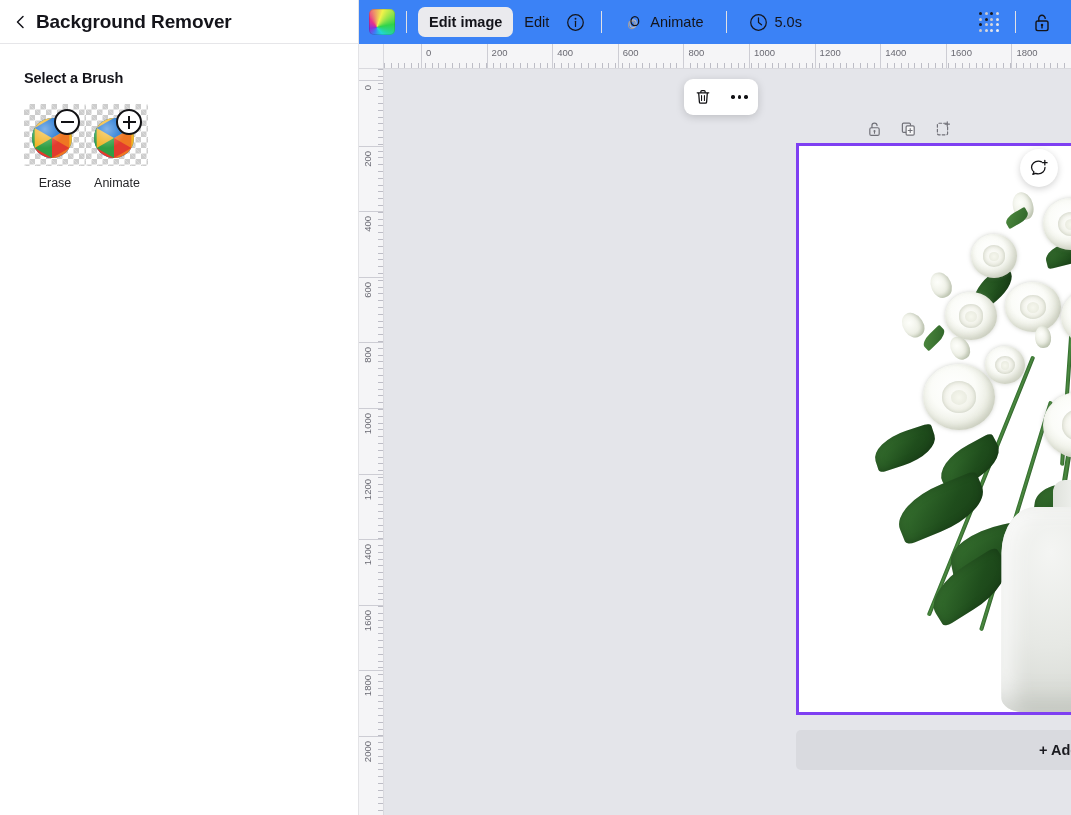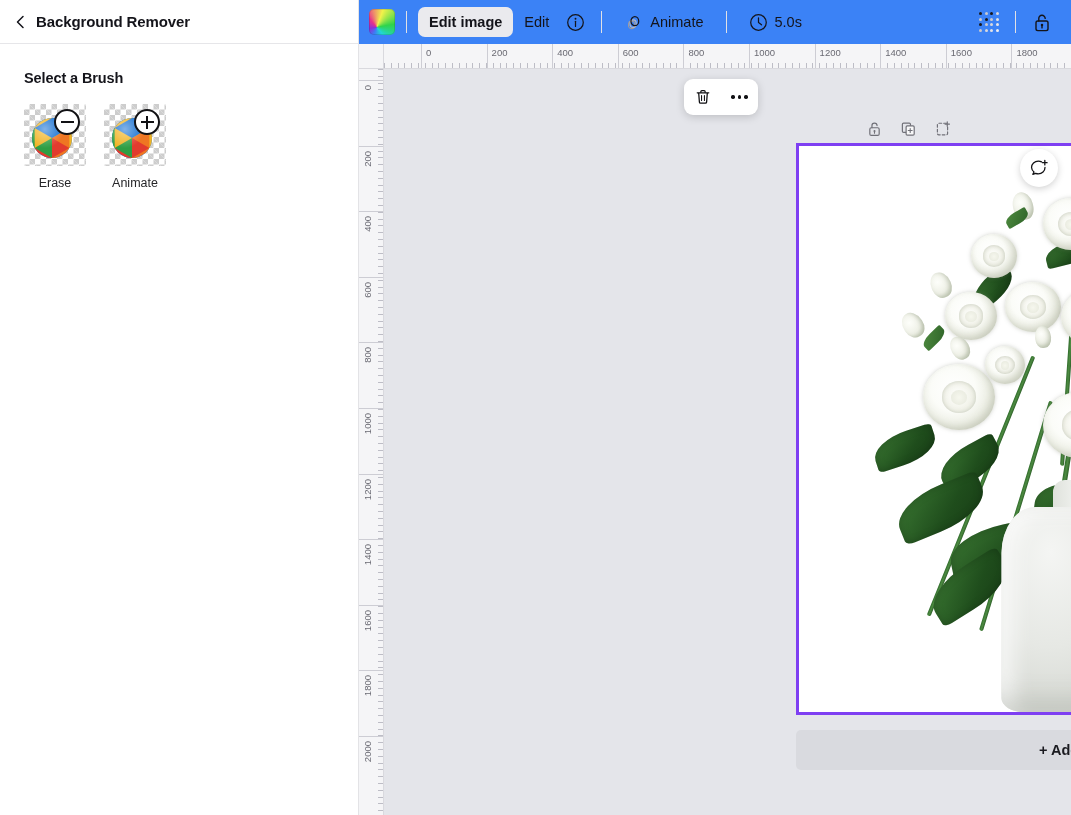--- a/index.html
+++ b/index.html
@@ -26,29 +26,29 @@
     border-bottom: 1px solid #e6e6e9;
     gap: 8px;
   }
   .back-chevron {
     width: 14px; height: 14px;
     display: inline-flex; align-items: center; justify-content: center;
     cursor: pointer;
   }
   .back-chevron svg { display: block; }
   .sidebar-title {
-    font-size: 15px; font-weight: 700; color: #14141a;
+    font-size: 19px; font-weight: 700; color: #14141a;
     letter-spacing: -0.1px;
   }
   .sidebar-body { padding: 26px 24px 0 24px; }
   .section-title {
     font-size: 14.5px; font-weight: 700; color: #14141a;
     margin-bottom: 18px; letter-spacing: -0.1px;
   }
-  .brush-row { display: flex; gap: 18px; }
+  .brush-row { display: flex; }
   .brush-item {
     width: 62px;
     display: flex; flex-direction: column; align-items: center;
     cursor: pointer;
   }
   .brush-thumb {
     width: 62px; height: 62px;
     position: relative;
     border-radius: 2px;
     background-image:

